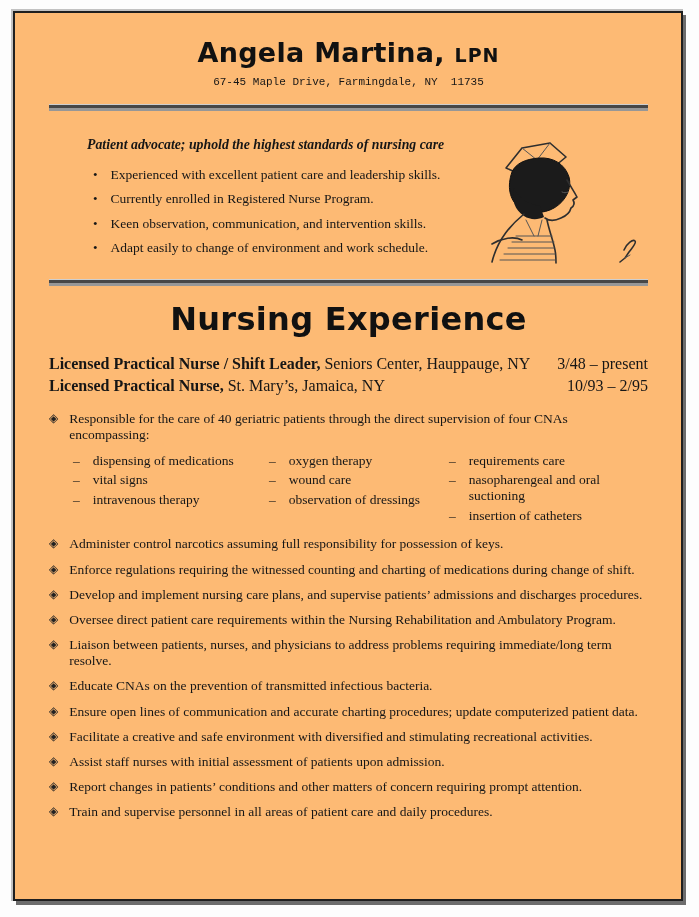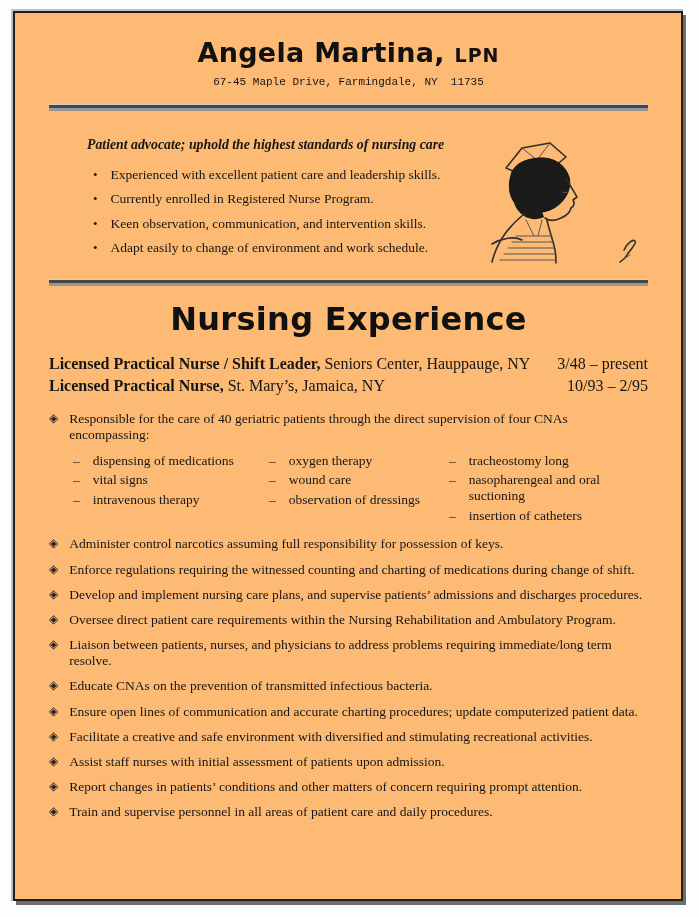--- a/index.html
+++ b/index.html
@@ -165,21 +165,21 @@
                 <span>wound care</span>
               </div>
             <div class="sub-item">
                 <span>–</span>
                 <span>observation of dressings</span>
               </div>
           </div>
           <div class="sub-col c3">
             <div class="sub-item">
                 <span>–</span>
-                <span>tracheostomy long</span>
+                <span>requirements care</span>
               </div>
             <div class="sub-item">
                 <span>–</span>
                 <span>nasopharengeal and oral suctioning</span>
               </div>
             <div class="sub-item">
                 <span>–</span>
                 <span>insertion of catheters</span>
               </div>
           </div>

